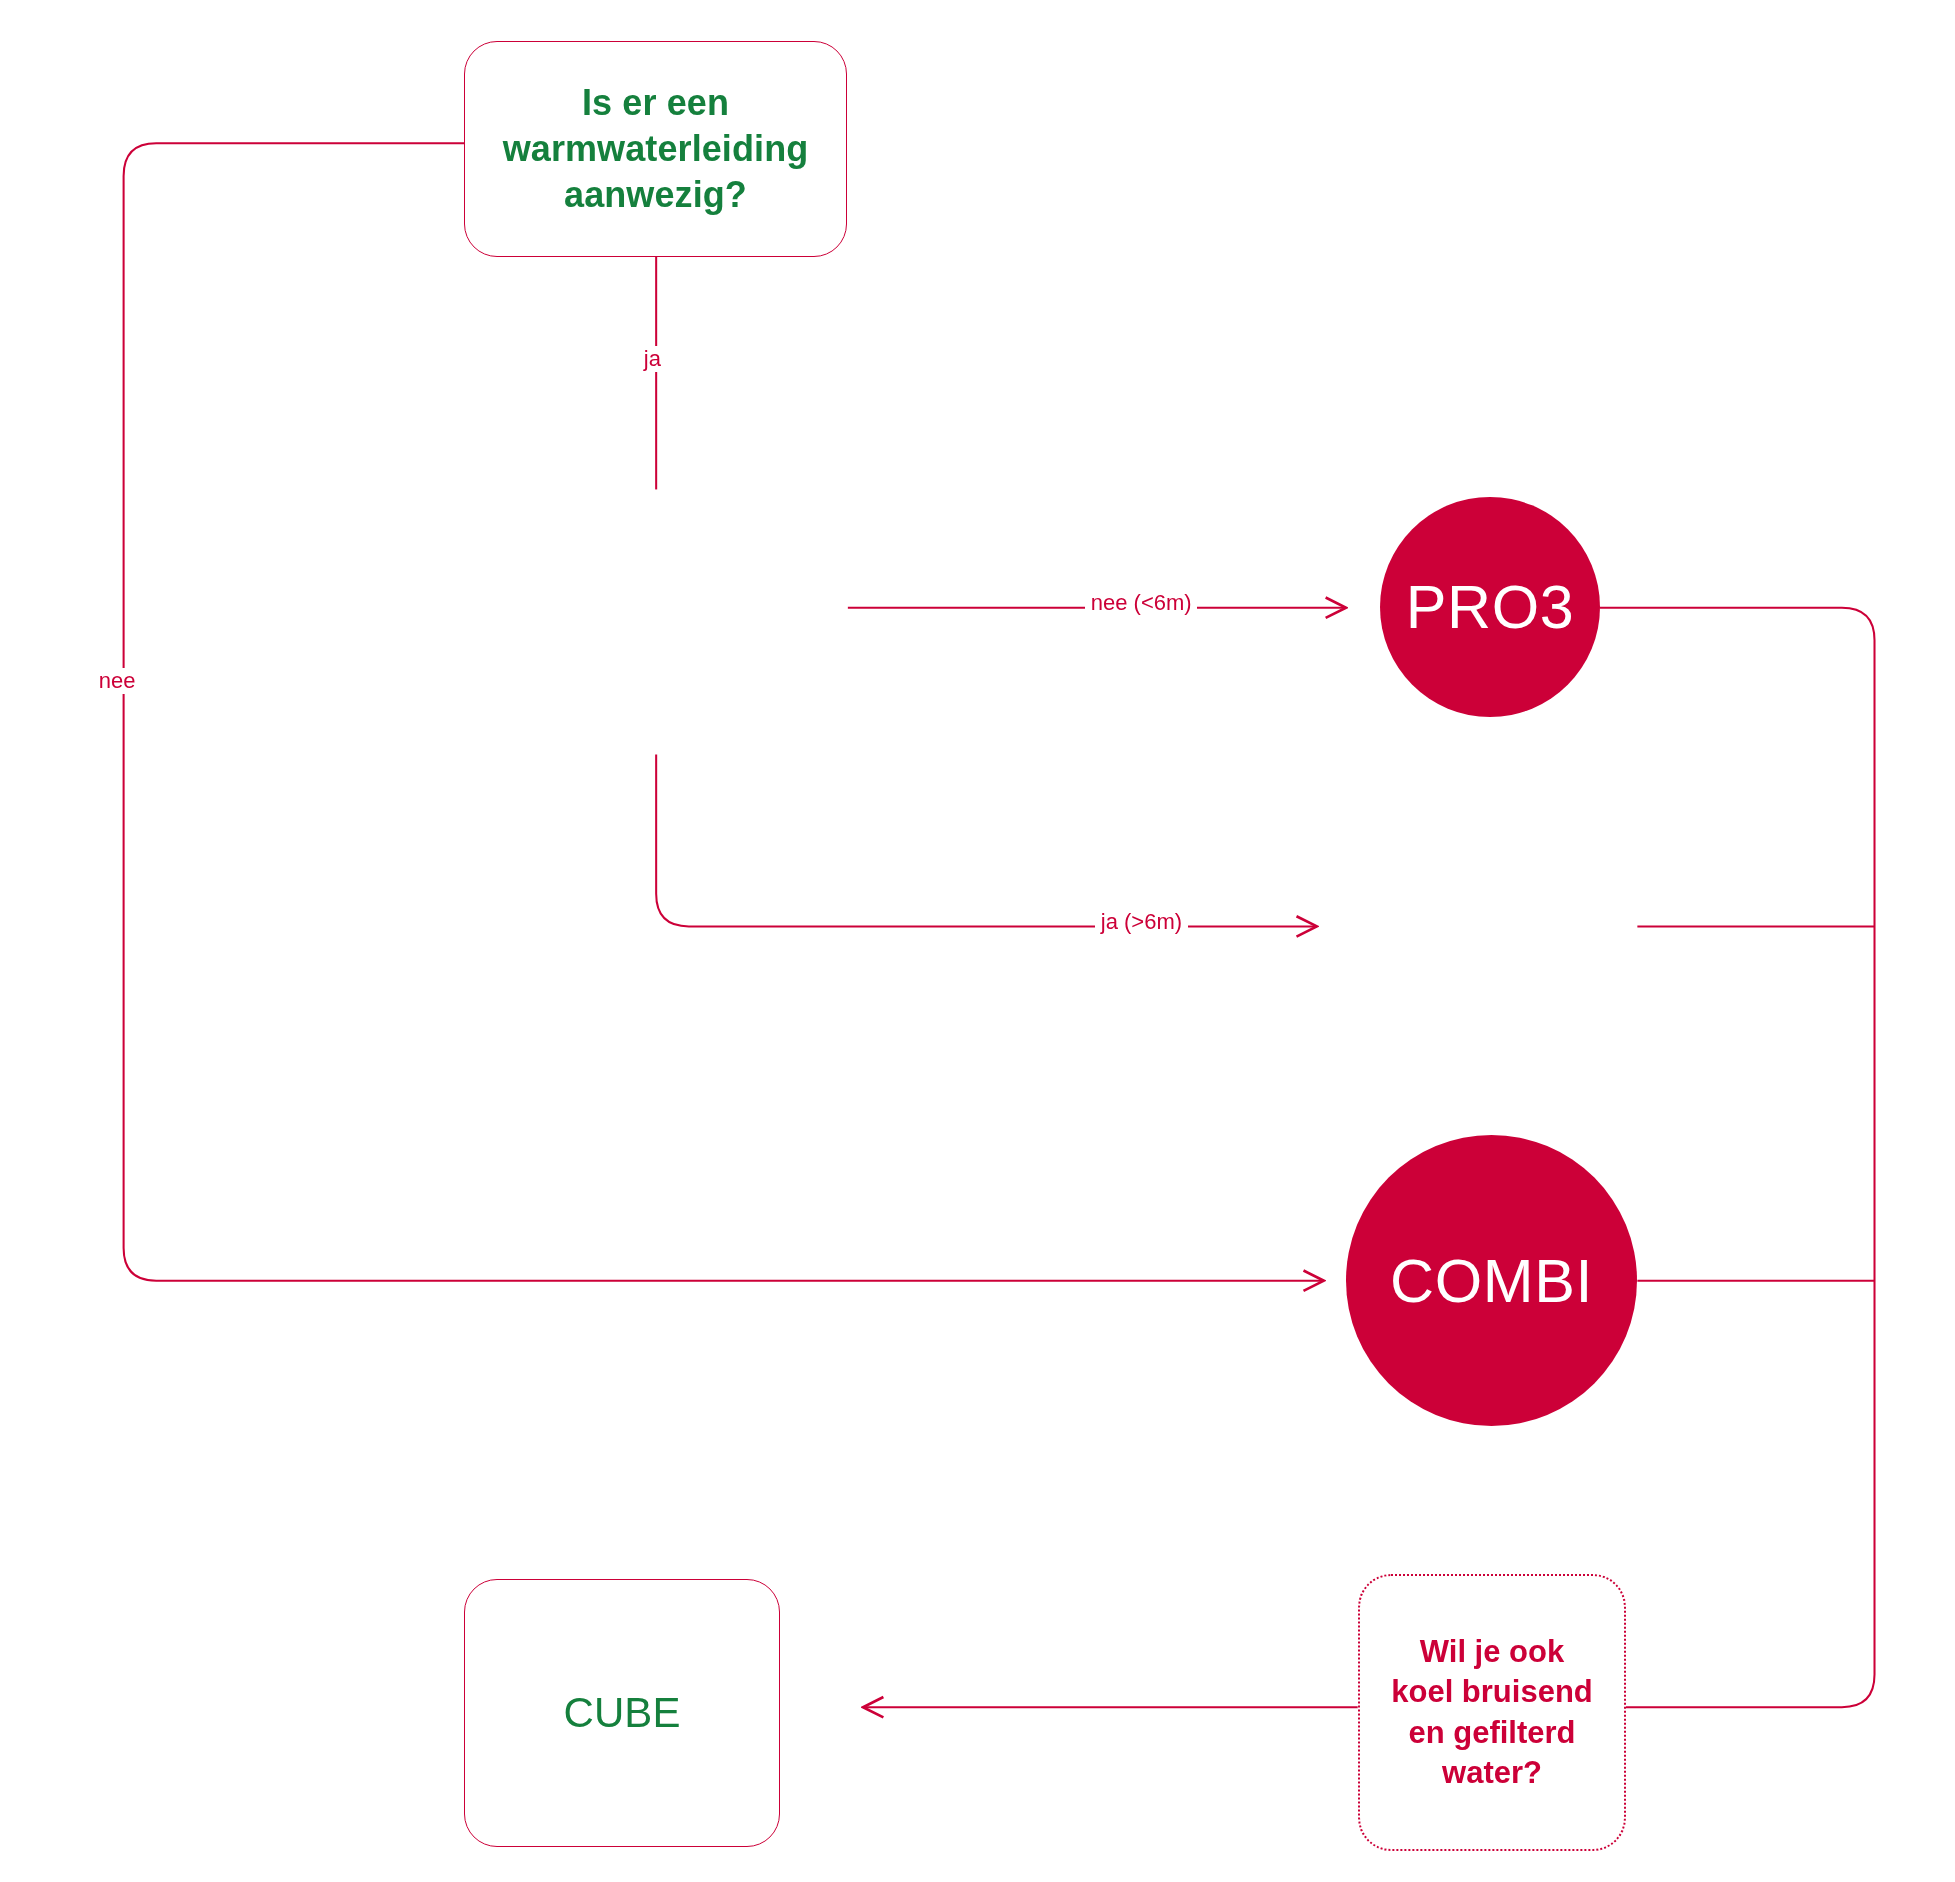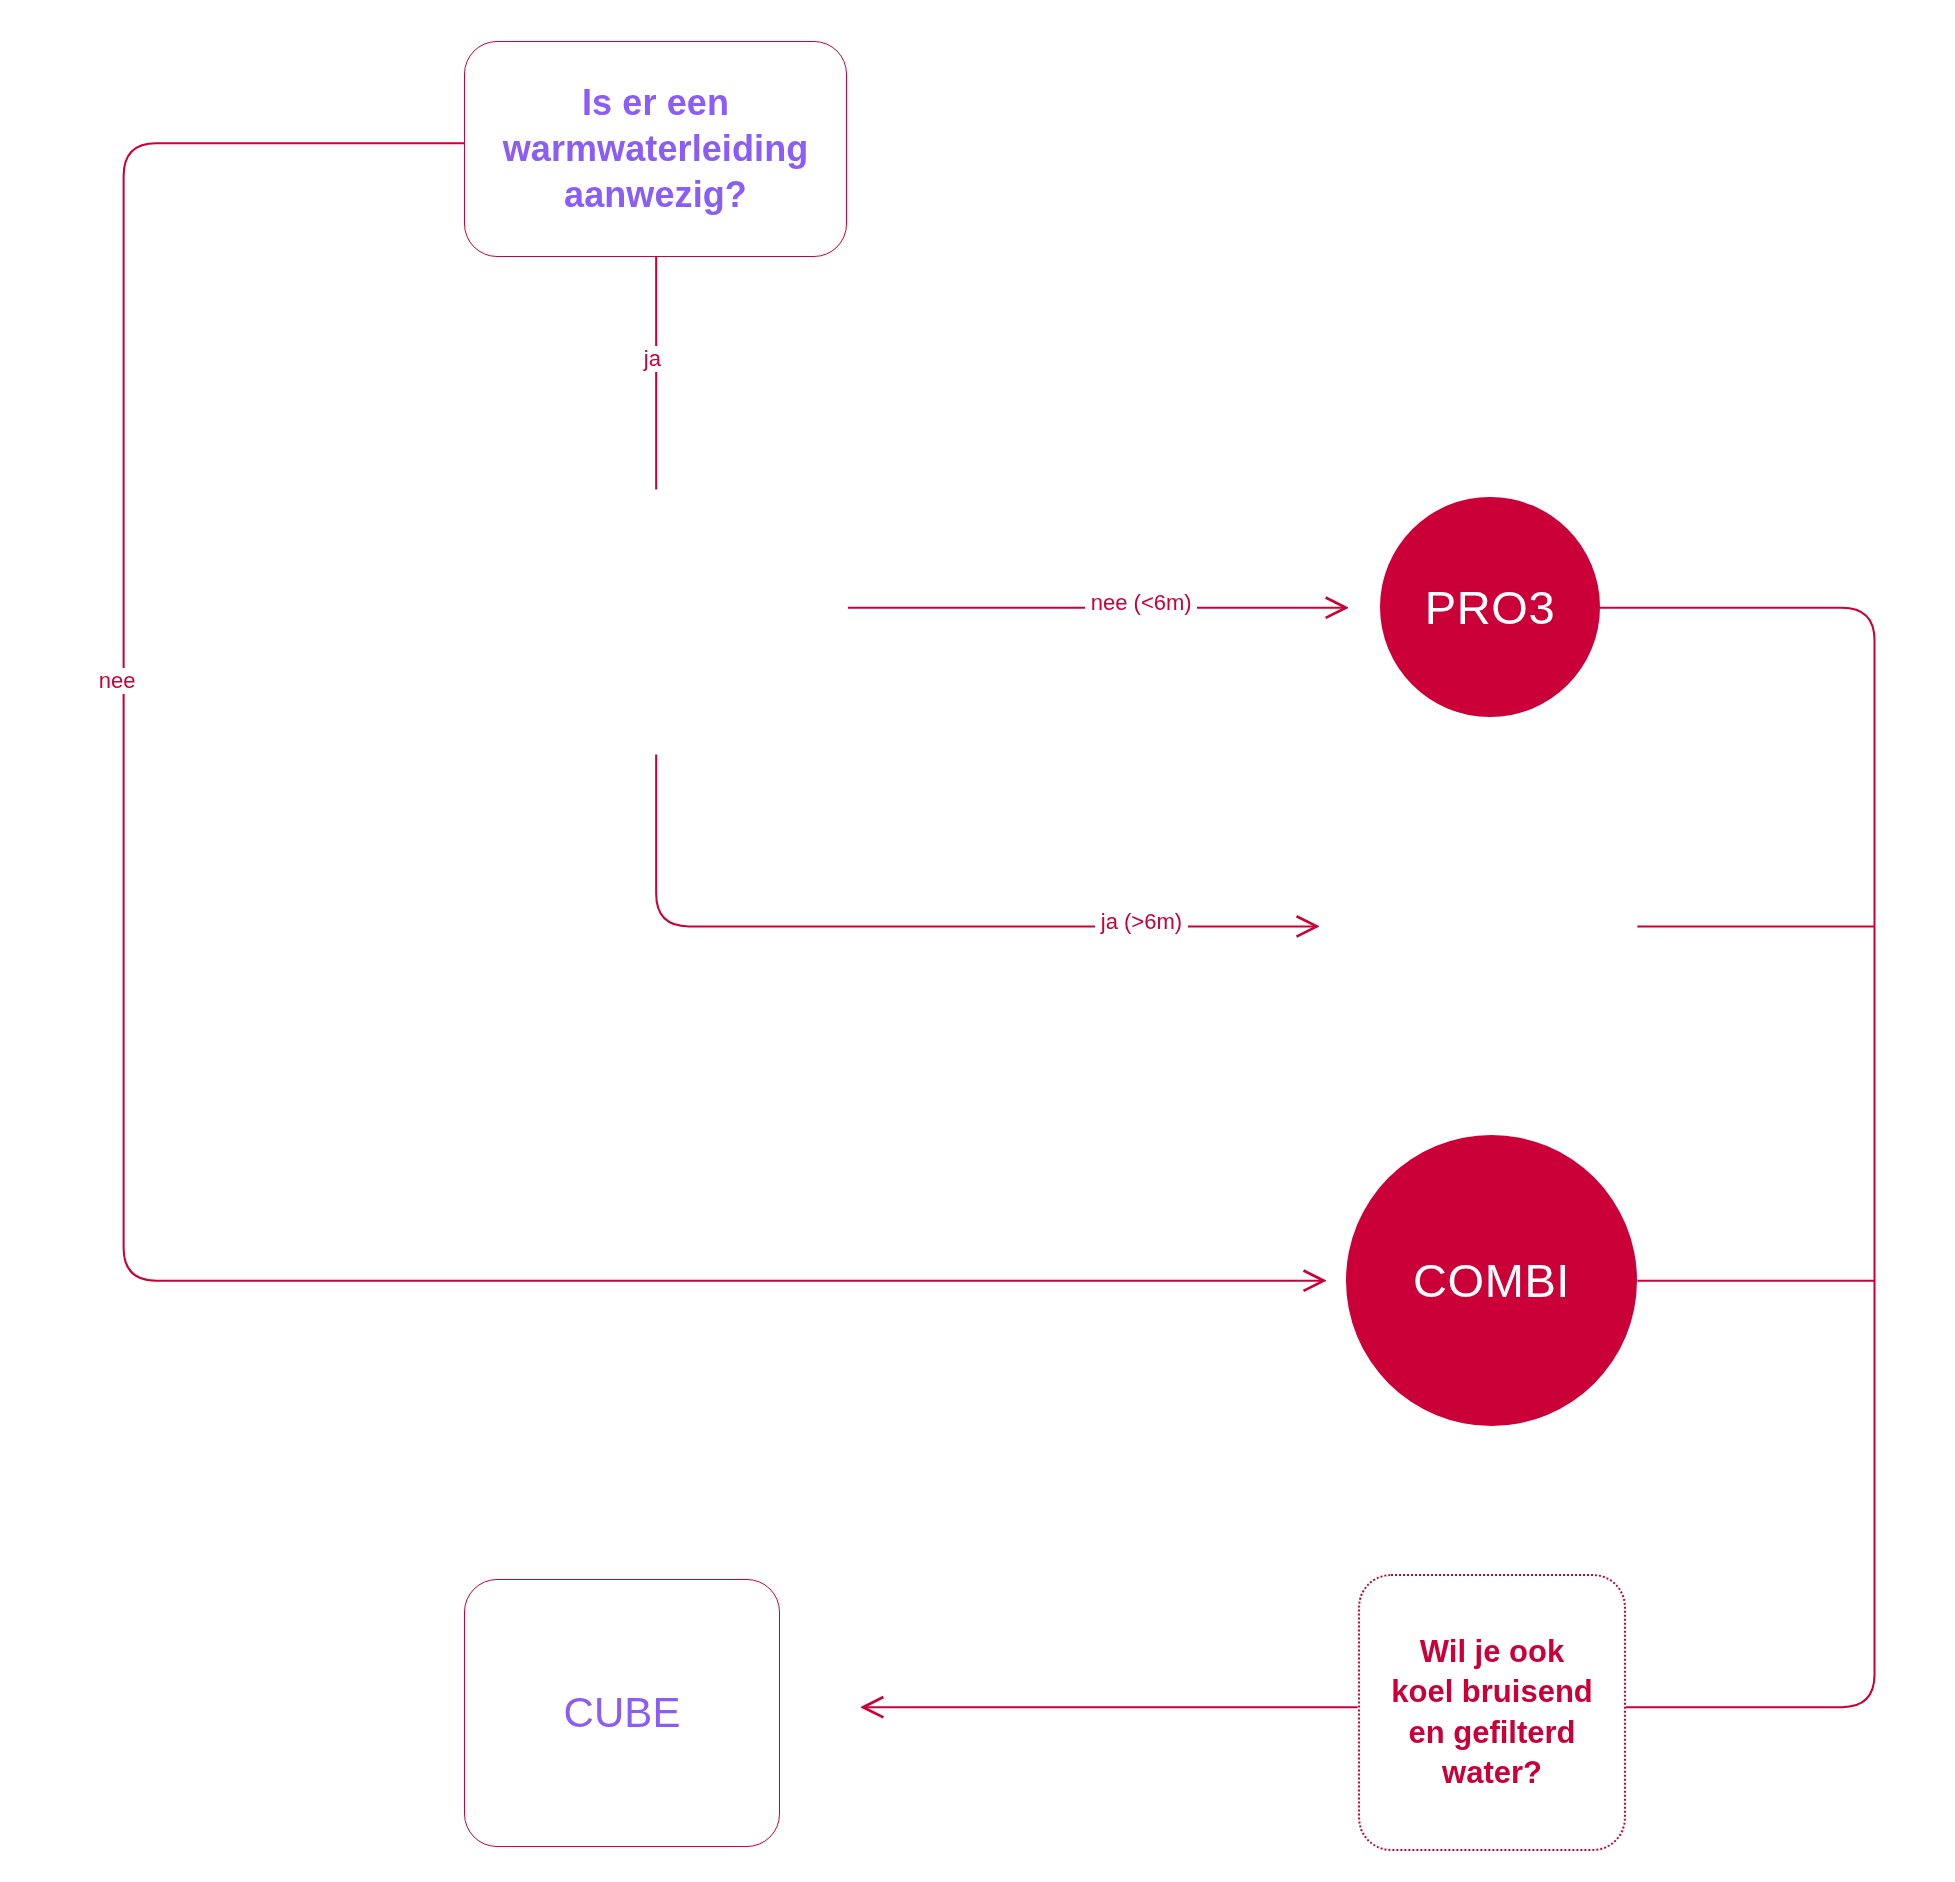--- a/index.html
+++ b/index.html
@@ -5,30 +5,30 @@
   html,body{margin:0;padding:0;background:#ffffff;}
   body{width:1955px;height:1882px;position:relative;overflow:hidden;
        font-family:"Liberation Sans","DejaVu Sans",sans-serif;}
   #stage{position:absolute;left:0;top:0;width:1955px;height:1882px;}
   svg.wires{position:absolute;left:0;top:0;width:1955px;height:1882px;pointer-events:none;}
 
   .node{position:absolute;box-sizing:border-box;display:flex;align-items:center;
         justify-content:center;text-align:center;}
 
   .rbox{border:1.7px solid #CC0038;border-radius:33px;background:#ffffff;}
-  .rbox .label{color:#8b5cf6;font-size:36px;line-height:1.28;font-weight:700;
+  .rbox .label{color:#15803d;font-size:36px;line-height:1.28;font-weight:700;
                letter-spacing:0.1px;white-space:pre-line;}
   .rbox.plain .label{font-weight:400;font-size:42px;}
 
   .dbox{border:2.9px dotted #CC0038;border-radius:33px;background:#ffffff;}
   .dbox .label{color:#CC0038;font-size:31px;line-height:1.3;font-weight:700;
                white-space:pre-line;}
 
   .circle{border-radius:50%;background:#CC0038;}
-  .circle .label{color:#ffffff;font-size:47px;font-weight:400;letter-spacing:0.6px;}
+  .circle .label{color:#ffffff;font-size:61px;font-weight:400;letter-spacing:0.6px;}
 
   .edge-label{position:absolute;color:#CC0038;font-size:22px;font-weight:400;
               white-space:nowrap;background:#ffffff;padding:0 5.8px;}
 </style>
 </head>
 <body>
 
 <div id="stage">
 
   <svg class="wires" viewBox="0 0 3355 3230">

